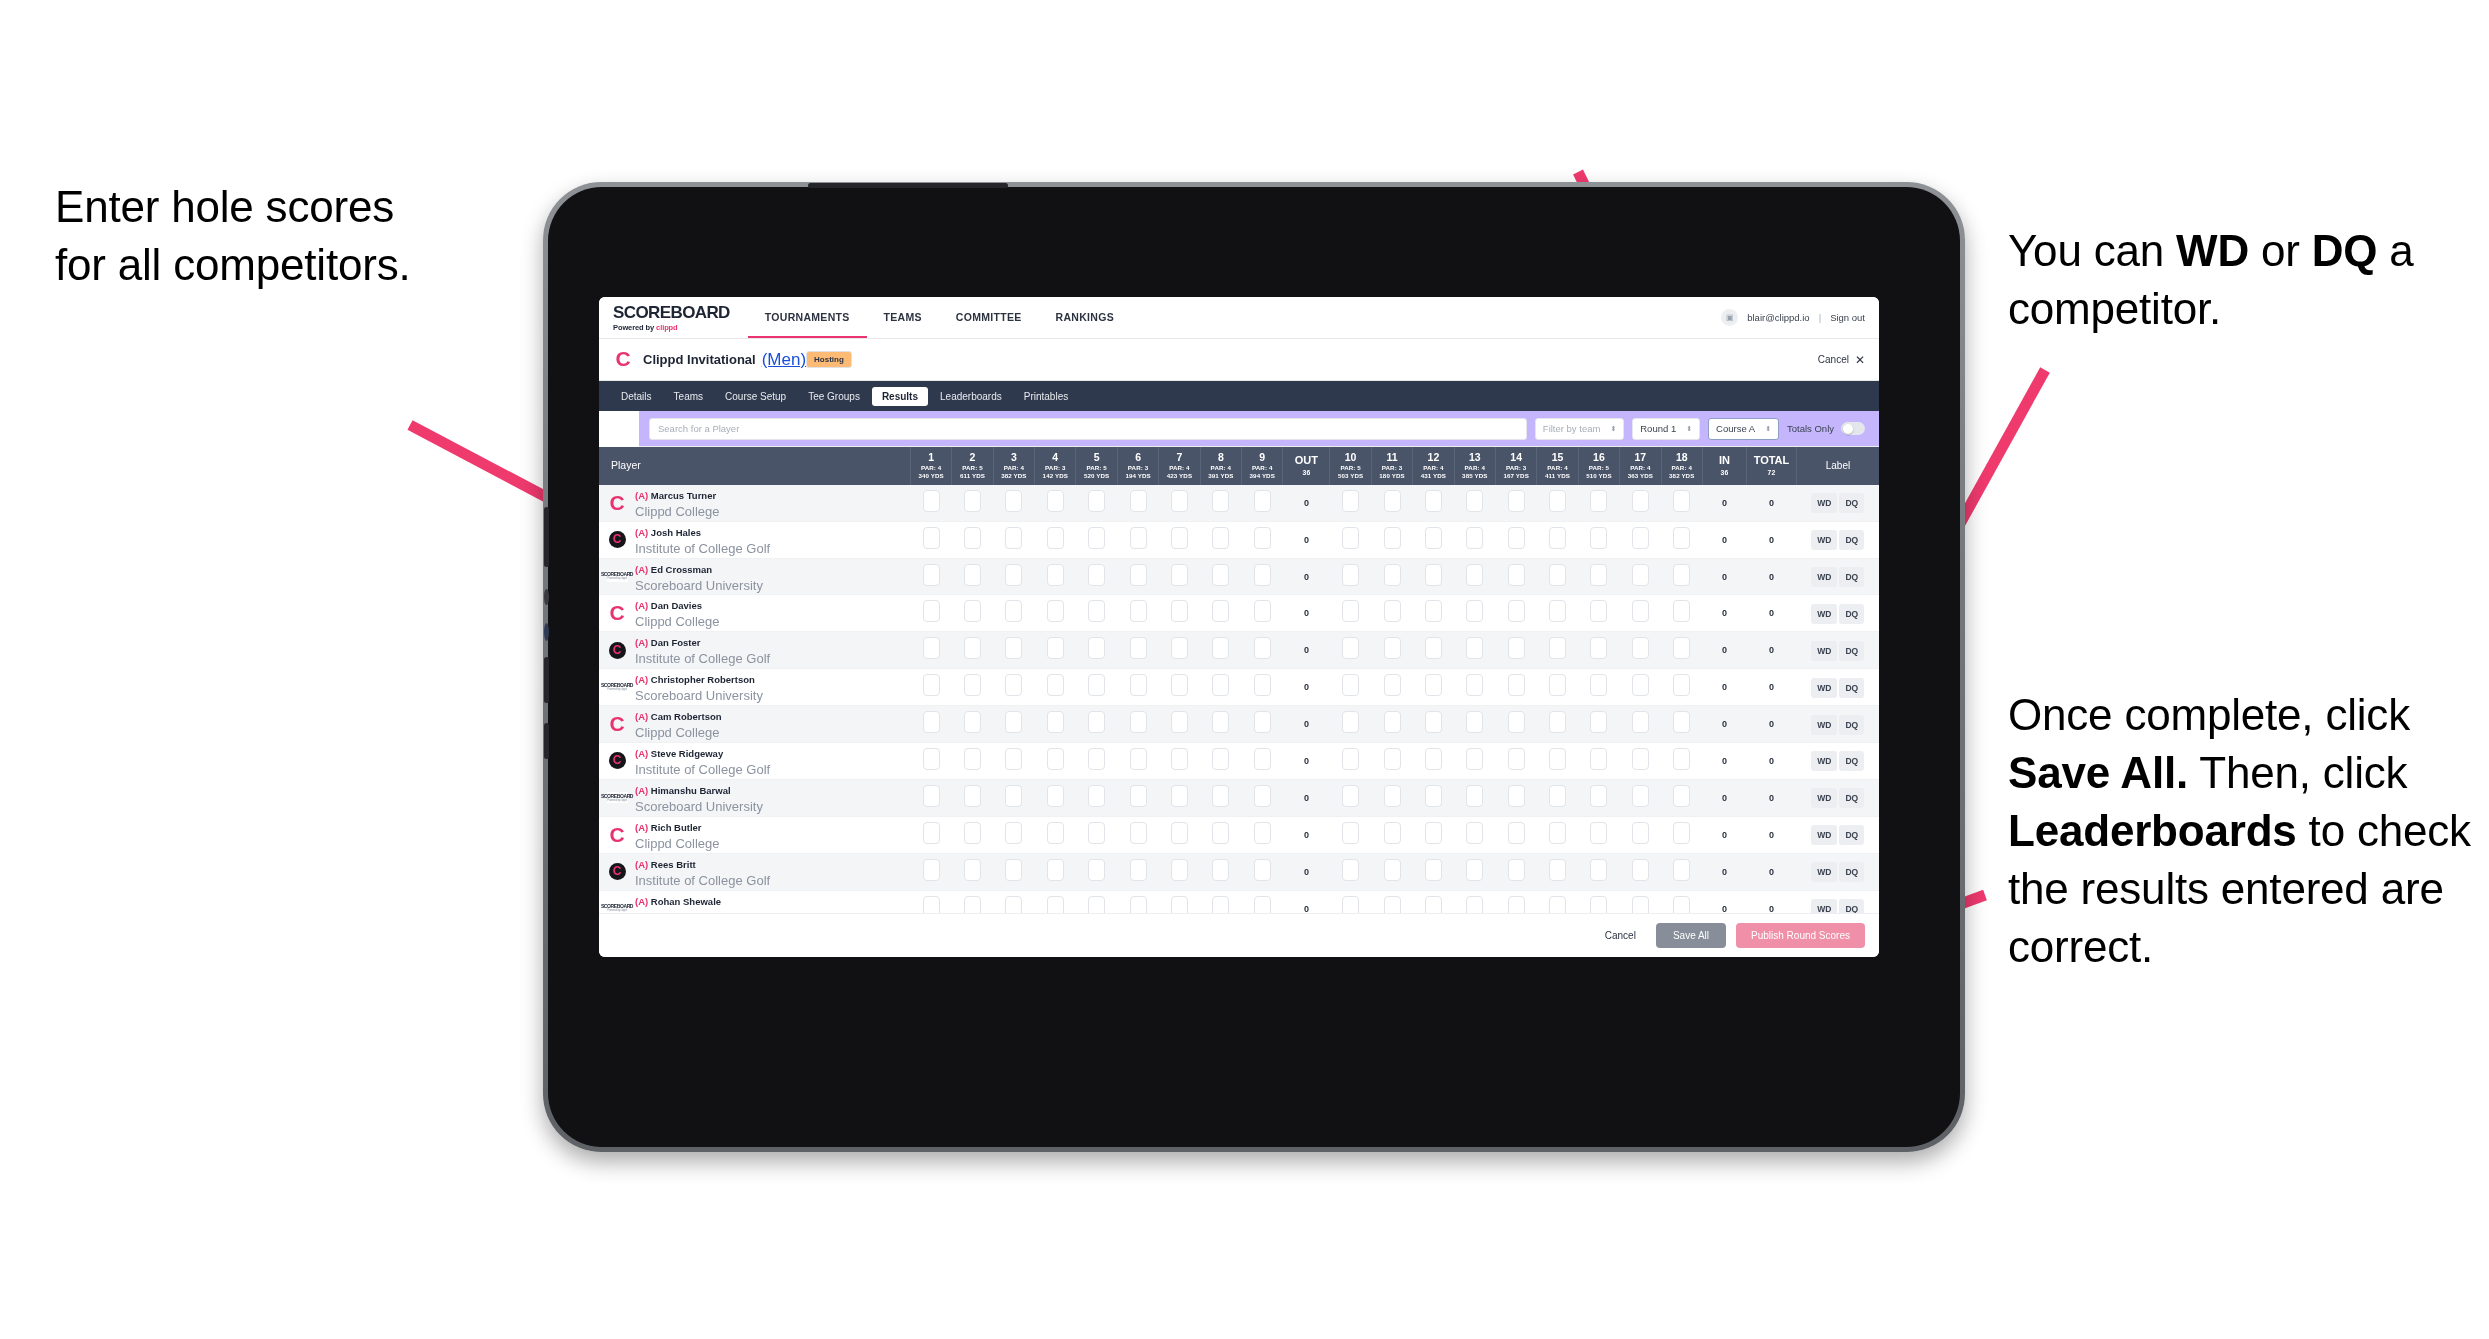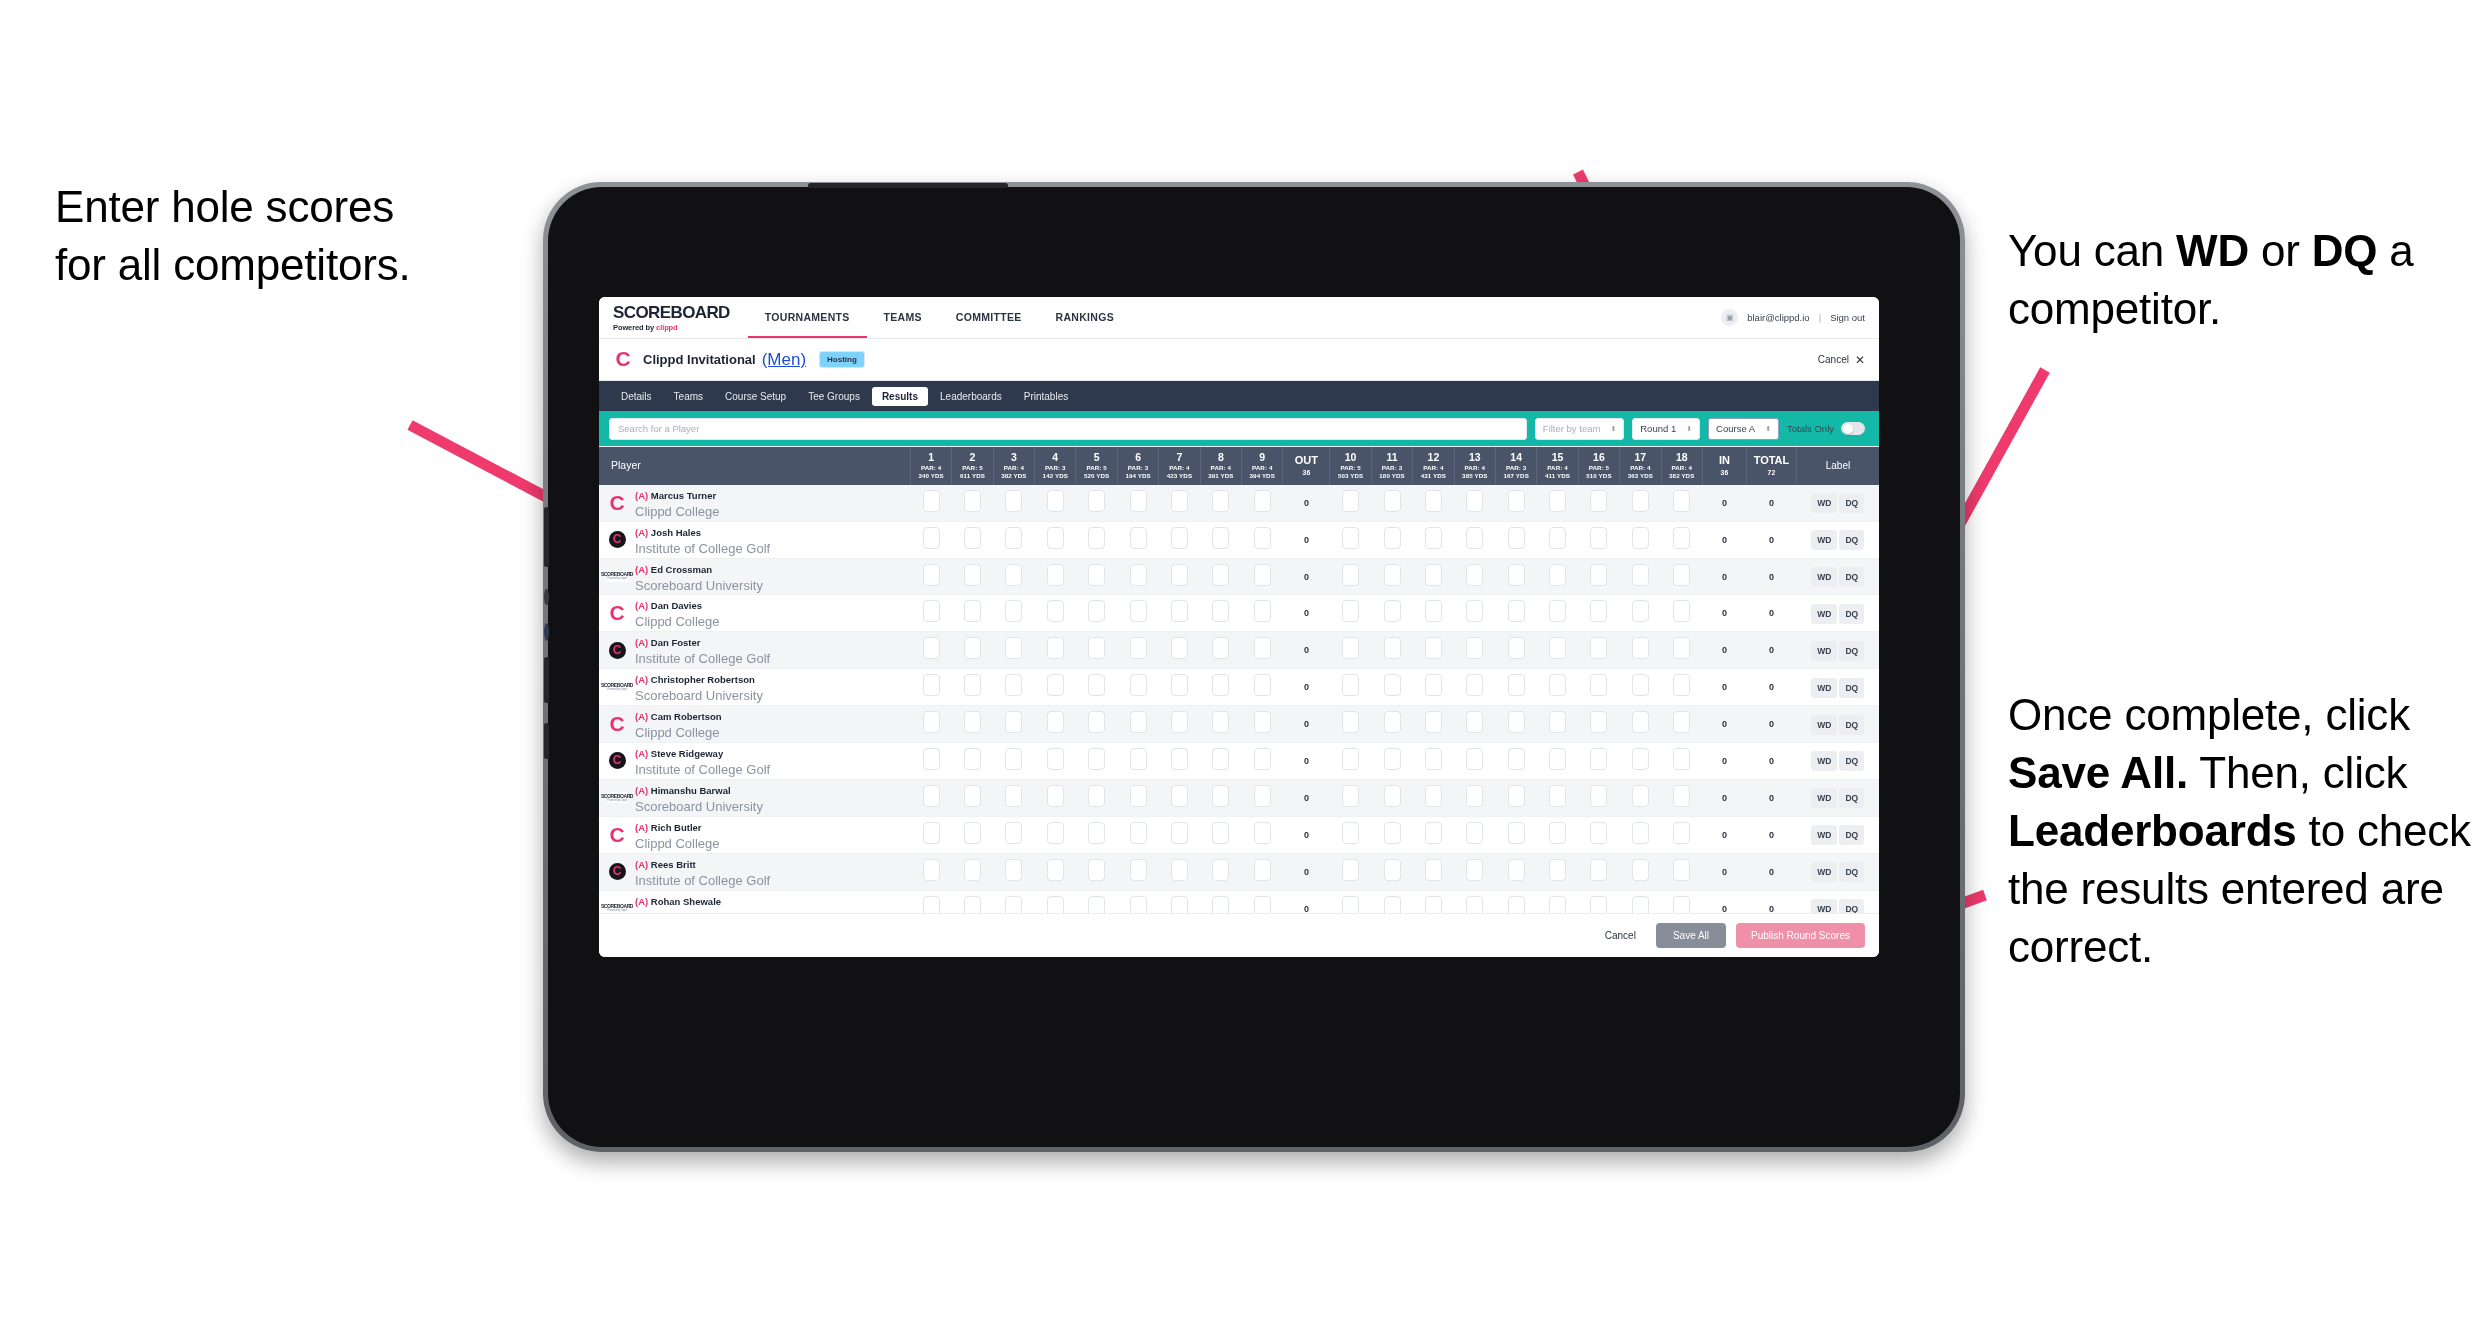--- a/index.html
+++ b/index.html
@@ -97,41 +97,41 @@
   }
   .clogo {
     width: 20px; height: 20px; margin-right: 10px; position: relative;
     display:flex; align-items:center; justify-content:center;
     font-size: 22px; font-weight: 800; color:#e8336e; line-height: 0.8;
     font-family:"Liberation Sans", sans-serif;
   }
   .tname { font-size: 13px; font-weight: 600; color:#1d2433; }
   .tgender { font-size: 17px; color:#1d4ed8; margin-left: 6px; text-decoration: underline; }
   .hosting {
-    margin-left: 13px; font-size: 8px; font-weight: 700; color:#2b3240;
-    border:1px solid #dfe2e6; border-radius:3px; padding: 3px 7px; background:#7dd3fc;
+    font-size: 8px; font-weight: 700; color:#2b3240;
+    border:1px solid #dfe2e6; border-radius:3px; padding: 3px 7px; background:#fdba74;
   }
   .cancel-wrap { margin-left:auto; display:flex; align-items:center; gap:6px; cursor:pointer;}
   .cancel-txt { font-size: 10px; color:#2b3240; }
   .cancel-x { font-size: 12px; color:#2b3240; }
 
   
   .stabs {
     height: 30px; background:#2f394d; display:flex; align-items:center; padding-left: 12px; gap: 2px;
   }
   .stab {
     font-size: 10px; color:#e7eaef; padding: 4px 10px; border-radius: 3px; cursor:pointer;
     font-weight: 400;
   }
   .stab.active { background:#fff; color:#1d2433; font-weight: 600; }
 
   
   .fbar {
-    height: 36px; background:#14b8a6; display:flex; align-items:center;
-    padding: 0 10px; gap: 8px; border-bottom:1px solid #eceef1;
+    height: 36px; background:#c4b5fd; display:flex; align-items:center;
+    padding: 0 10px; gap: 8px; border-bottom:1px solid #eceef1;margin-left:40px;
   }
   .search {
     flex: 1; height: 22px; background:#fff; border:1px solid #e3e6ea; border-radius:3px;
     display:flex; align-items:center; padding: 0 8px;
   }
   .search span { font-size: 9.5px; color:#a8aeb7; }
   .sel {
     height: 22px; background:#fff; border:1px solid #e3e6ea; border-radius:3px;
     display:flex; align-items:center; padding: 0 7px; gap: 10px; min-width: 66px;
   }

